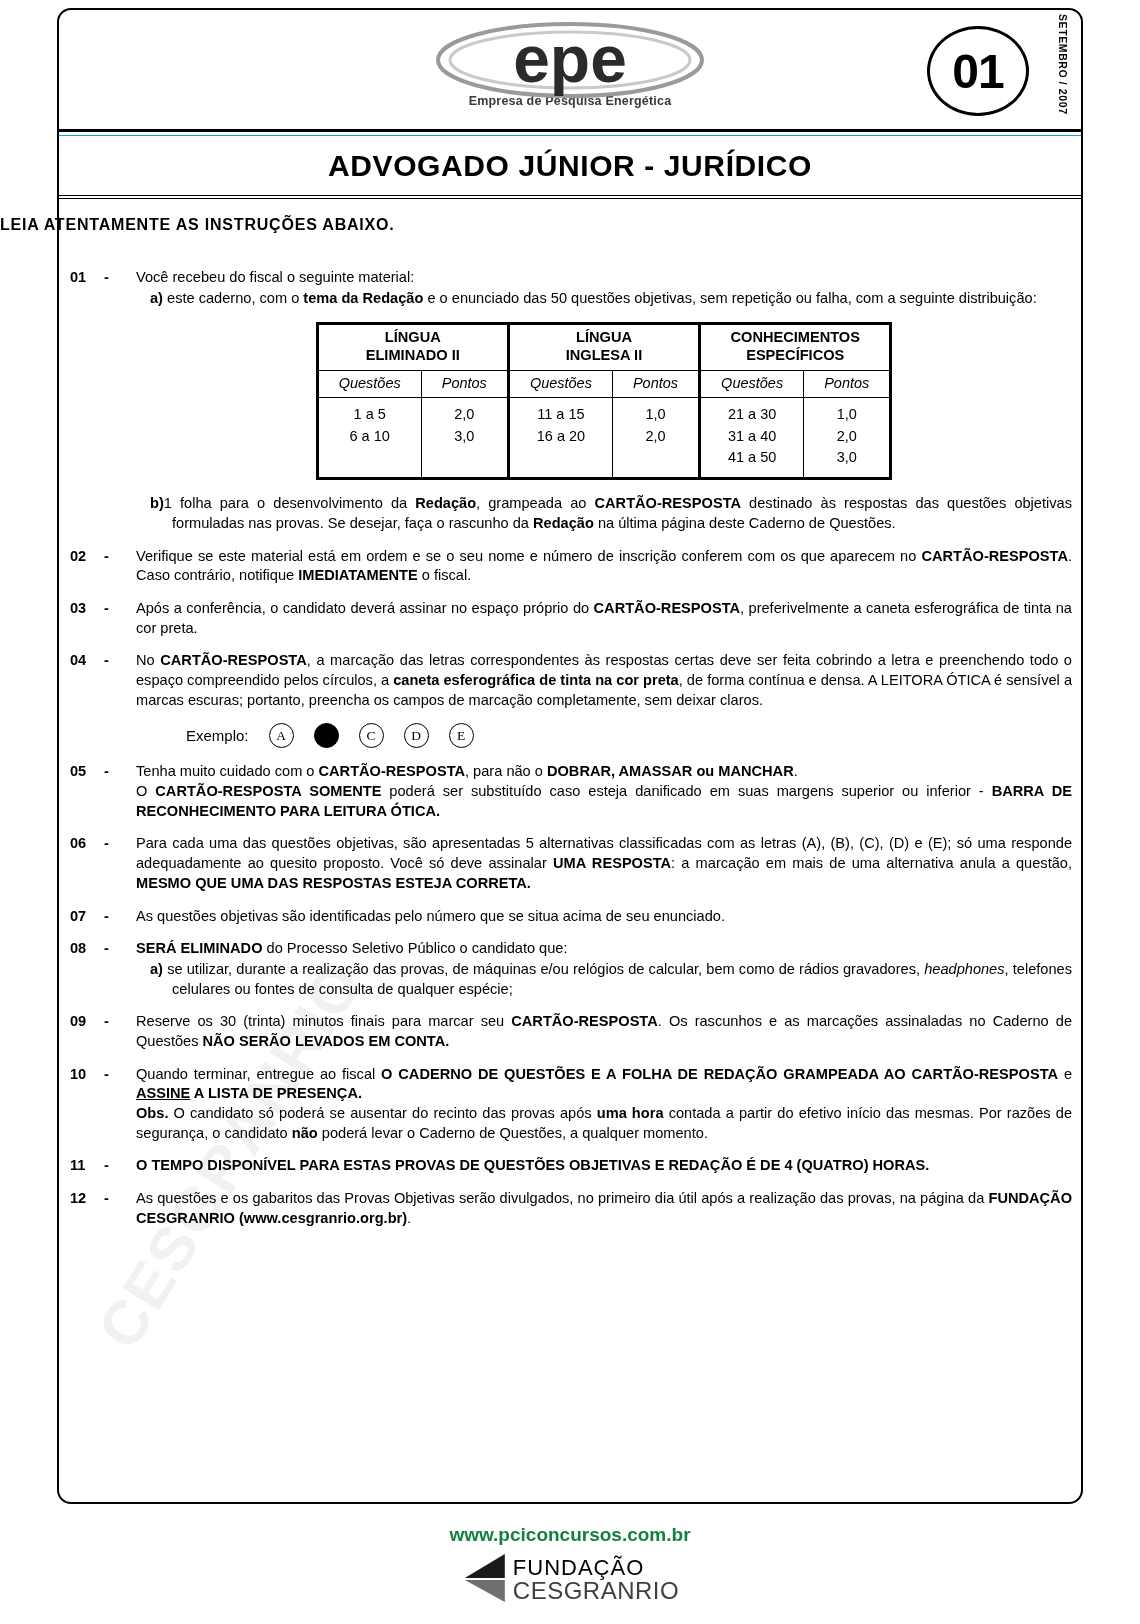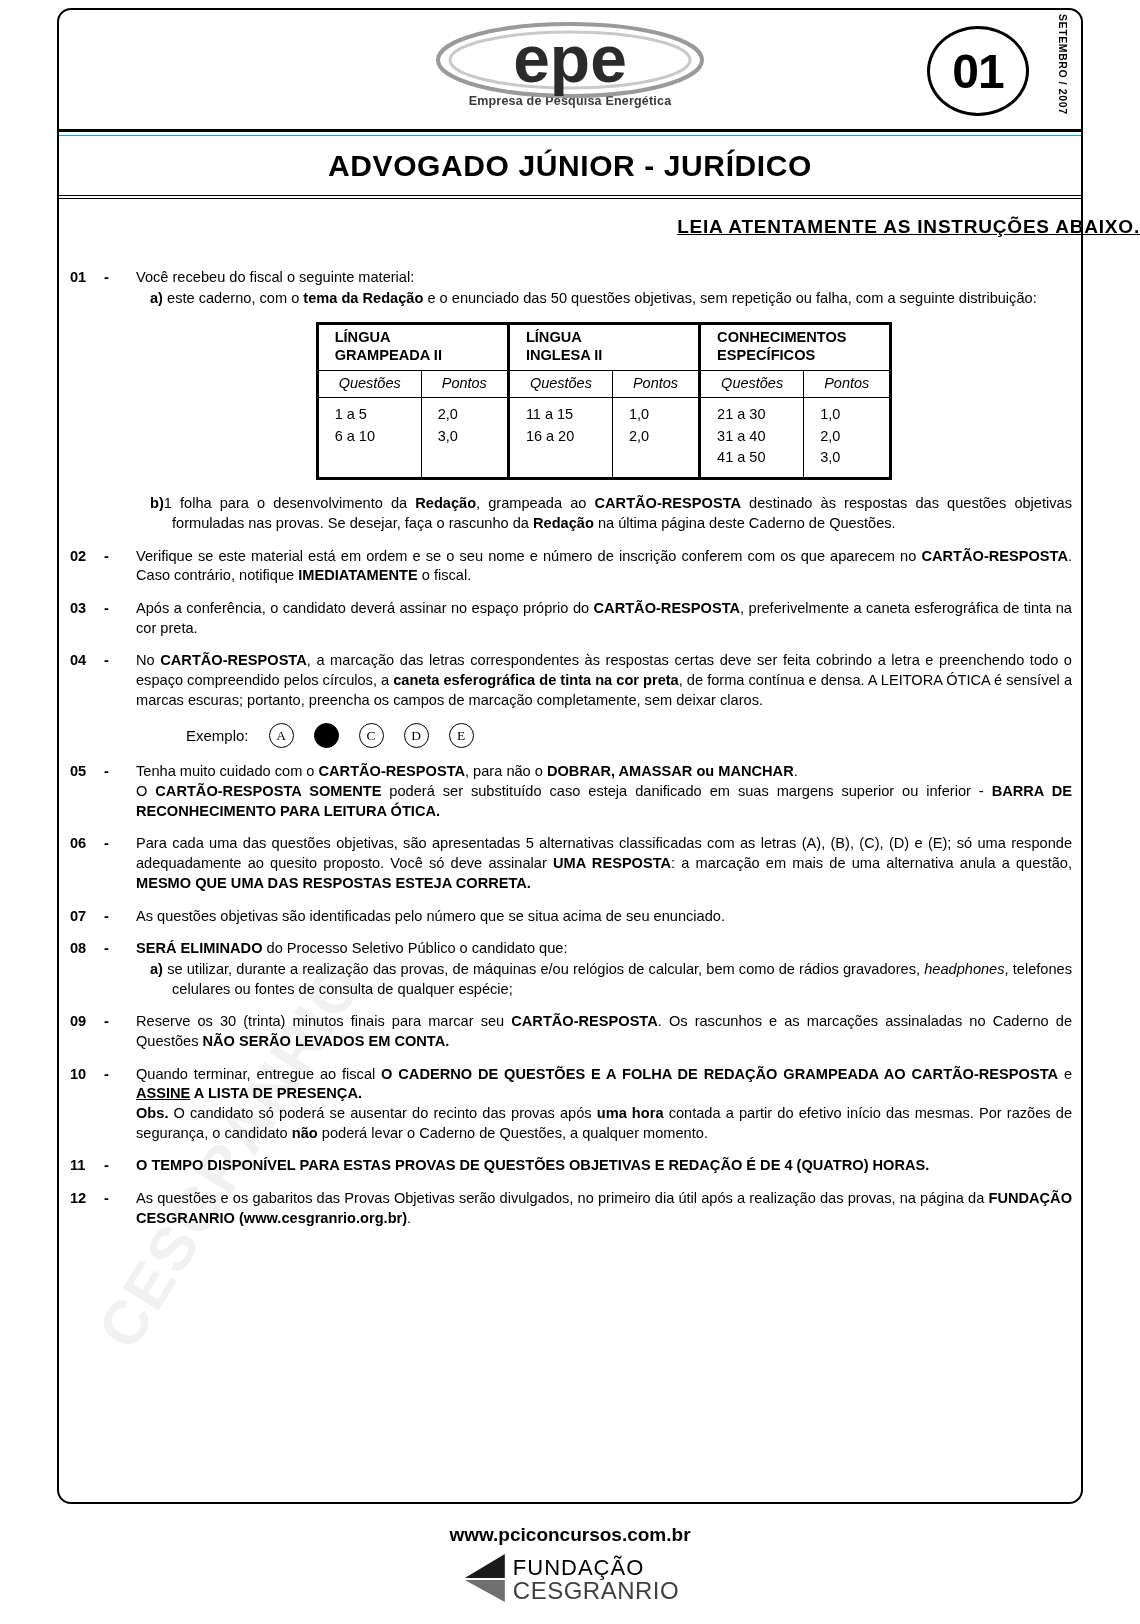--- a/index.html
+++ b/index.html
@@ -107,25 +107,24 @@
     margin: 0;
     font-size: 30px;
     font-weight: bold;
     letter-spacing: 0.6px;
   }
 
   .instructions-head {
     position: absolute;
     left: 0; right: 0;
     top: 216px;
-    text-align: right;
-    font-size: 19px;
+    text-align: left;
+    font-size: 16px;
     font-weight: bold;
     letter-spacing: 0.8px;
-    text-decoration: underline;
   }
 
   
   .content {
     position: absolute;
     left: 70px;
     top: 268px;
     width: 1002px;
     font-size: 14.6px;
     line-height: 1.35;
@@ -161,21 +160,21 @@
   
   .pts-table-wrap {
     display: flex;
     justify-content: center;
     margin: 14px 0 14px 0;
   }
   table.pts {
     border-collapse: collapse;
     border: 3px solid #000;
     font-size: 14.5px;
-    text-align: left;
+    text-align: center;
   }
   table.pts th, table.pts td {
     border: 1px solid #000;
     padding: 3px 10px;
   }
   table.pts th.grp {
     font-size: 14.6px;
     font-weight: bold;
     padding: 4px 16px 6px 16px;
     line-height: 1.2;
@@ -239,21 +238,21 @@
     font-size: 24px;
     letter-spacing: .5px;
     color: #3f3f3f;
   }
 
   .site {
     position: absolute;
     left: 0; right: 0;
     top: 1524px;
     text-align: center;
-    color: #000000;
+    color: #15803d;
     font-size: 19px;
     font-weight: bold;
   }
 
   .watermark {
     position: absolute;
     left: 10px;
     top: 1120px;
     transform: rotate(-58deg);
     font-size: 62px;
@@ -302,21 +301,21 @@
       <div class="txt">
         <span>Você recebeu do fiscal o seguinte material:</span>
         <span class="sub-hang"><b>a)</b><span> este caderno, com o </span><b>tema da Redação</b><span> e o enunciado das 50 questões objetivas, sem repetição ou falha, com a seguinte distribuição:</span></span>
 
         <div class="pts-table-wrap">
           <table class="pts">
             <tbody>
                 <tr>
               <th class="grp" colspan="2">
                 <span>LÍNGUA</span><br>
-                <span>GRAMPEADA II</span>
+                <span>ELIMINADO II</span>
               </th>
               <th class="grp sep-left" colspan="2">
                 <span>LÍNGUA</span><br>
                 <span>INGLESA II</span>
               </th>
               <th class="grp sep-left" colspan="2">
                 <span>CONHECIMENTOS</span><br>
                 <span>ESPECÍFICOS</span>
               </th>
             </tr>

